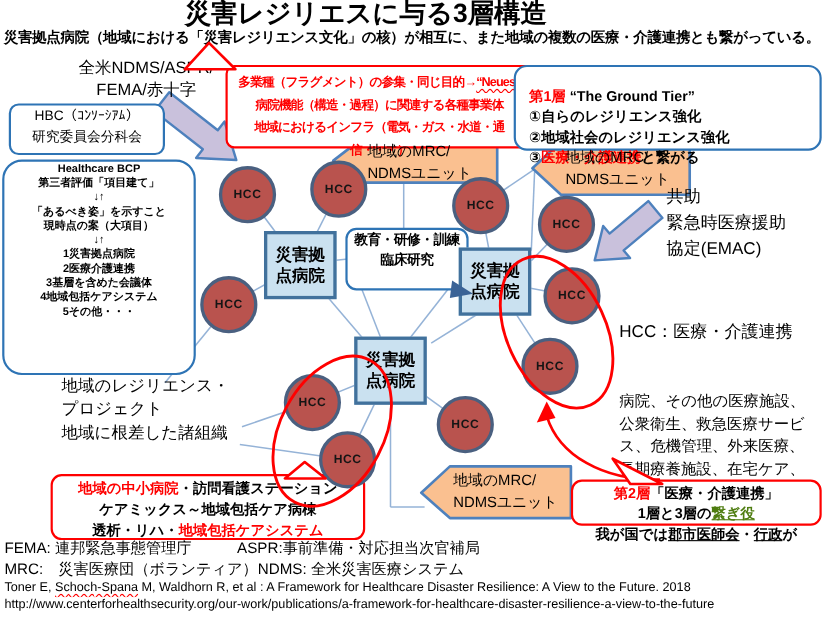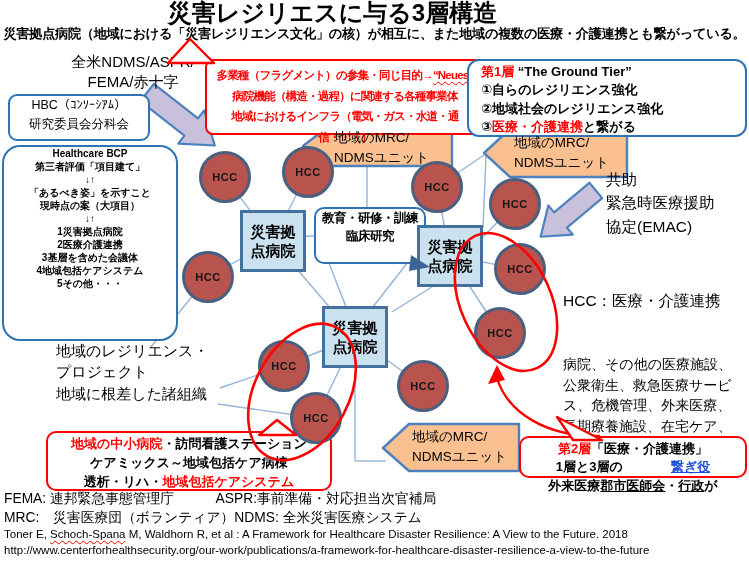--- a/index.html
+++ b/index.html
@@ -3,21 +3,21 @@
 <meta charset="utf-8">
 <style>
   html,body{margin:0;padding:0;background:#fff;}
   #canvas{position:relative;width:749px;height:566px;background:#ffffff;overflow:hidden;
           font-family:"Liberation Sans","DejaVu Sans",sans-serif;color:#000;}
   .abs{position:absolute;}
   .pre{white-space:pre-line;}
   .ctr{text-align:center;}
   .b{font-weight:bold;}
   .red{color:#FF0000;}
-  .redu{color:#1d4ed8;text-decoration:underline;padding-left:48px;}
+  .redu{color:#4d7c0f;text-decoration:underline;}
   .blacku{text-decoration:underline;}
   .wavy{text-decoration-line:underline;text-decoration-style:wavy;text-decoration-color:#FF0000;text-decoration-thickness:1px;text-underline-offset:2px;}
   svg{position:absolute;left:0;top:0;}
   .bluebox{border:2.5px solid #2E74B5;border-radius:12px;background:#fff;box-sizing:border-box;}
   .redbox{border:2.5px solid #FF0000;border-radius:10px;background:#fff;box-sizing:border-box;}
   .hcc{width:52px;height:52px;border-radius:50%;background:#B9534E;border:3px solid #4A6080;box-sizing:border-box;
        display:flex;align-items:center;justify-content:center;font-size:11px;font-weight:bold;color:#151515;letter-spacing:.5px;z-index:2;}
   .hosp{width:66px;height:62px;background:#CAE1F0;border:3px solid #41719C;box-sizing:border-box;z-index:2;
         display:flex;align-items:center;justify-content:center;text-align:center;font-size:15px;line-height:1.3;font-weight:600;}
   .arrowtxt{font-size:13.5px;line-height:1.45;z-index:2;}
@@ -90,21 +90,21 @@
   <div class="abs pre z2" style="left:56px;top:340px;width:210px;font-size:15px;line-height:1.42;">地域のレジリエンス・
 プロジェクト
 地域に根差した諸組織</div>
 
   <div class="abs redbox ctr b z2" style="left:205px;top:59px;width:280px;height:76px;font-size:11.5px;letter-spacing:-0.8px;line-height:1.8;padding-top:4px;border-radius:8px;">
     <div><span class="red">多業種（フラグメント）の参集・同じ目的→</span><span class="red wavy">“Neues„</span></div>
     <div class="red">病院機能（構造・過程）に関連する各種事業体</div>
     <div class="red">地域におけるインフラ（電気・ガス・水道・通信・・・）</div>
   </div>
 
-  <div class="abs bluebox b z2" style="left:467px;top:59px;width:280px;height:78px;font-size:13px;line-height:1.42;padding:2px 0 0 12px;">
+  <div class="abs bluebox b z2" style="left:467px;top:59px;width:280px;height:78px;font-size:13px;line-height:1.42;padding:18px 0 0 12px;">
     <div><span class="red">第1層</span><span> “The Ground Tier”</span></div>
     <div>①自らのレジリエンス強化</div>
     <div>②地域社会のレジリエンス強化</div>
     <div><span>③</span><span class="red">医療・介護連携</span><span>と繋がる</span></div>
   </div>
 
   <div class="abs pre arrowtxt" style="left:334px;top:128px;width:120px;">地域のMRC/
 NDMSユニット</div>
   <div class="abs pre arrowtxt" style="left:514px;top:133px;width:116px;">地域のMRC/
 NDMSユニット</div>
@@ -113,21 +113,21 @@
 
   <div class="abs pre z2" style="left:606px;top:168px;width:145px;font-size:15.5px;line-height:1.5;">共助
 緊急時医療援助
 協定(EMAC)</div>
   <div class="abs z2" style="left:563px;top:291px;width:190px;font-size:15.5px;">HCC：医療・介護連携</div>
   <div class="abs z2" style="left:563px;top:326px;width:180px;font-size:14px;line-height:1.48;margin-top:28px;">病院、その他の医療施設、公衆衛生、救急医療サービス、危機管理、外来医療、長期療養施設、在宅ケア、薬局</div>
 
   <div class="abs redbox ctr b z2" style="left:519px;top:436px;width:228px;height:42px;font-size:13px;line-height:1.42;padding-top:2px;">
     <div><span class="red">第2層</span><span>「医療・介護連携」</span></div>
     <div><span>1層と3層の</span><span class="redu">繋ぎ役</span></div>
-    <div><span>外来医療</span><span class="blacku">郡市医師会</span><span>・</span><span class="blacku">行政</span><span>が</span></div>
+    <div><span>我が国では</span><span class="blacku">郡市医師会</span><span>・</span><span class="blacku">行政</span><span>が</span></div>
   </div>
 
   <div class="abs redbox ctr b z2" style="left:46px;top:431px;width:286px;height:60px;font-size:13px;line-height:1.45;padding-top:2px;">
     <div><span class="red">地域の中小病院</span><span>・訪問看護ステーション</span></div>
     <div>ケアミックス～地域包括ケア病棟</div>
     <div><span>透析・リハ・</span><span class="red">地域包括ケアシステム</span></div>
   </div>
 
   <div class="abs bluebox ctr b z2" style="left:314px;top:207px;width:112px;height:57px;font-size:12.5px;line-height:1.4;letter-spacing:-0.5px;padding-top:1px;border-radius:10px;">
     <div>教育・研修・訓練</div>

